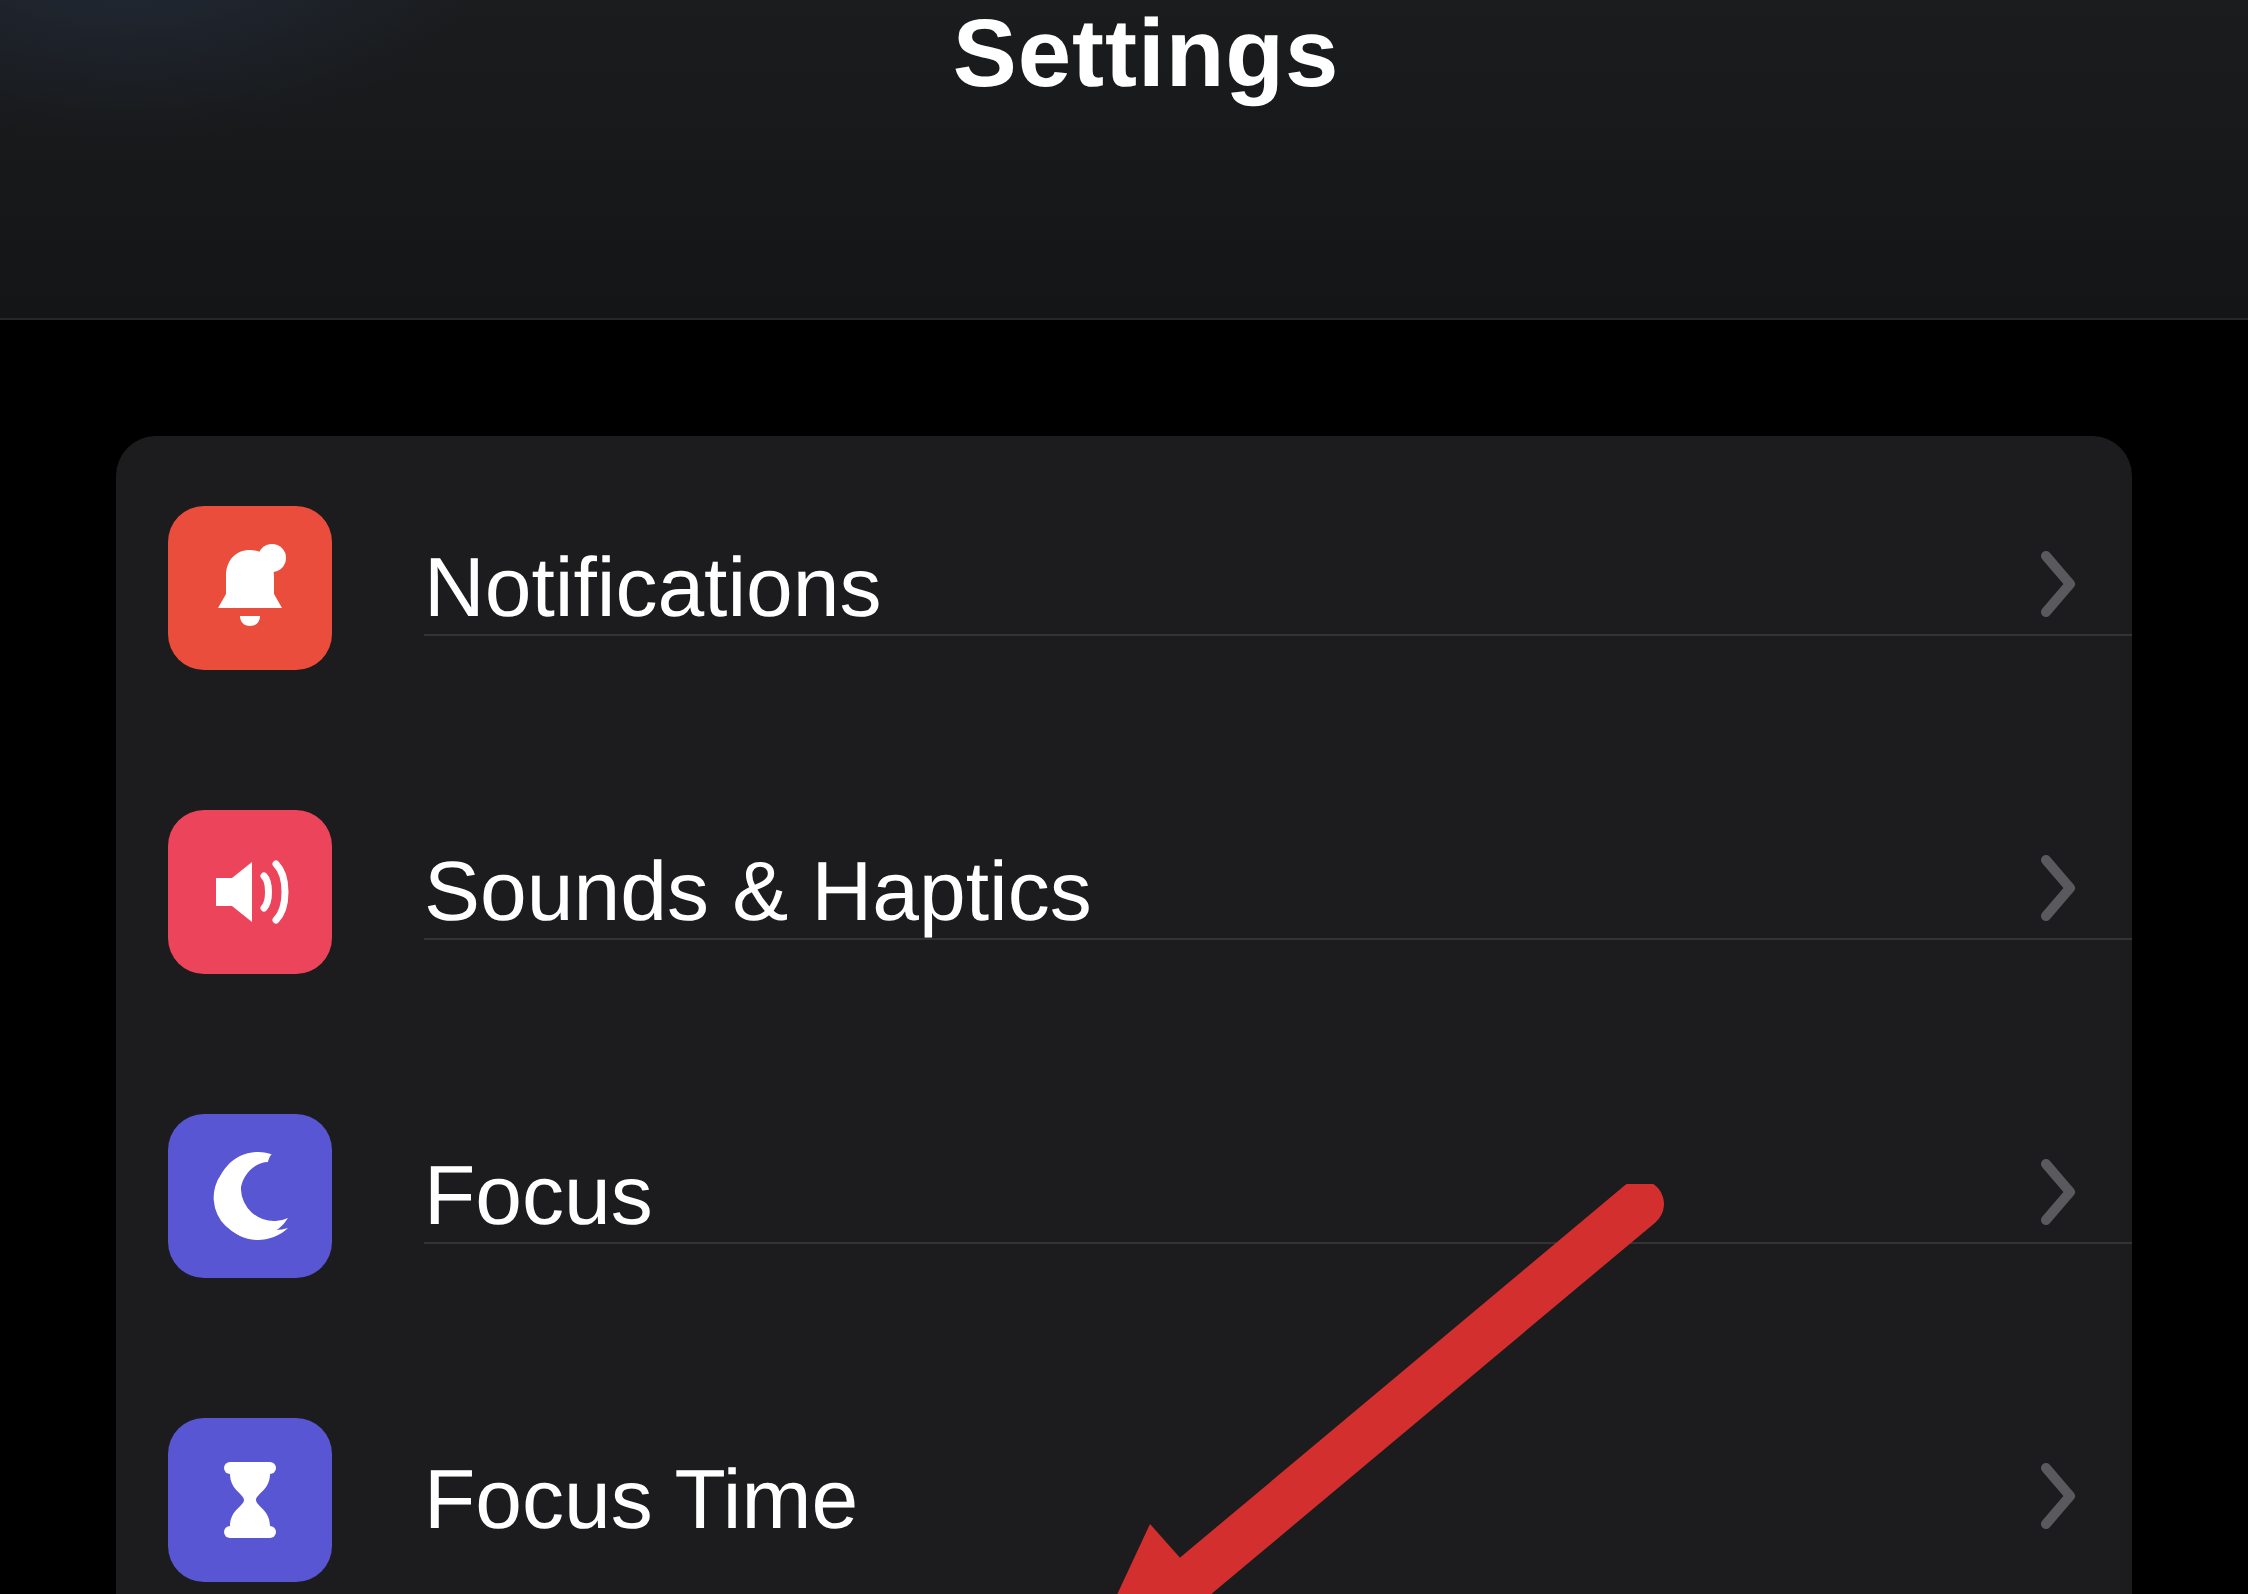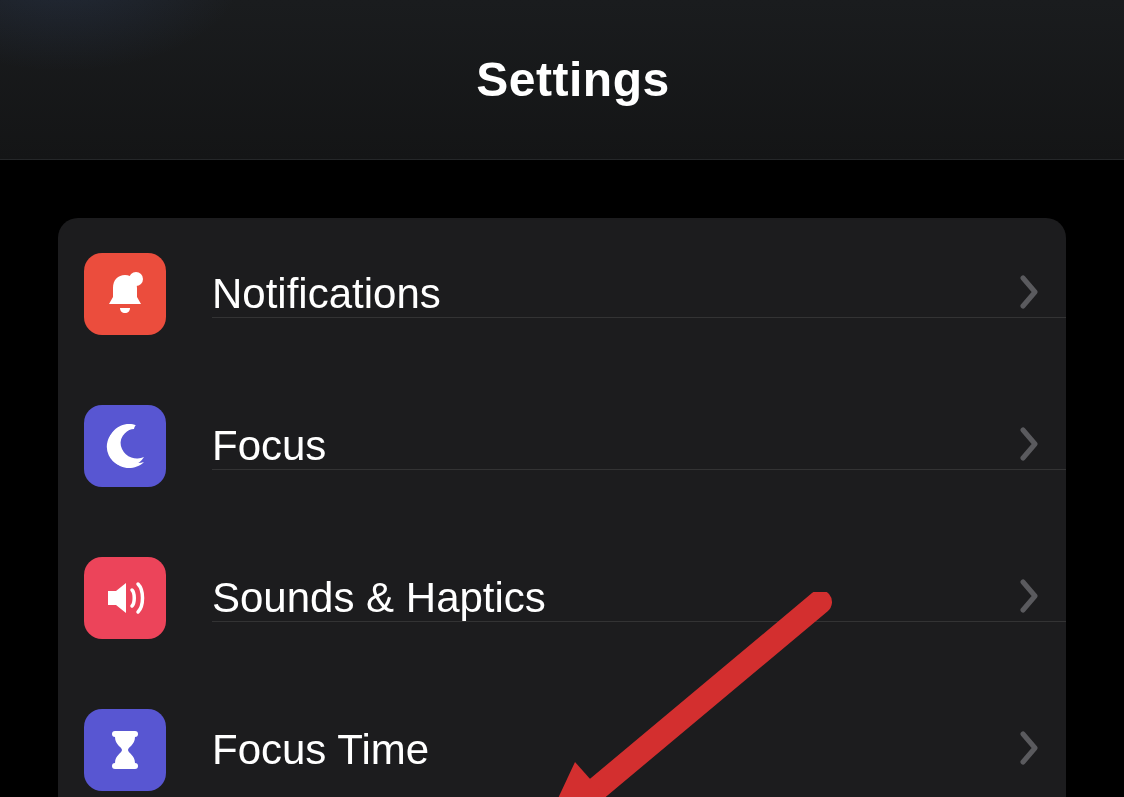--- a/index.html
+++ b/index.html
@@ -13,21 +13,20 @@
       background: #000000;
       font-family: -apple-system, BlinkMacSystemFont, 'Segoe UI', Helvetica, Arial, sans-serif;
       position: relative;
       overflow: hidden;
     }
     .header {
       width: 100%;
       height: 160px;
       background: linear-gradient(180deg, #1a1c1e 0%, #141516 100%);
       display: flex;
-      align-items: center;
       justify-content: center;
       border-bottom: 1px solid rgba(255,255,255,0.05);
       position: relative;
       padding-left: 22px;
     }
     .header-glow {
       position: absolute;
       top: -40px;
       left: -20px;
       width: 280px;
@@ -129,46 +128,46 @@
         <span class="row-label">Notifications</span>
         <span class="chevron">
           <svg width="20" height="34" viewBox="0 0 20 34" fill="none">
             <path d="M3 3 L15 17 L3 31" stroke="#5a5a5e" stroke-width="5" stroke-linecap="round" stroke-linejoin="round"></path>
           </svg>
         </span>
       </div>
     </div>
 
     <div class="settings-row">
-      <div class="icon-box icon-focus">
-        <svg width="50" height="50" viewBox="0 0 50 50" fill="none">
-          <path d="M32 8 C26 8 18 14 18 25 C18 36 26 42 36 42 C38 42 40 41.5 42 41 C38 45 32 47 27 47 C15 47 6 37 6 25 C6 13 15 3 27 3 C30 3 32 3.5 34 4.3 C33 4.1 32 8 32 8 Z" fill="white" transform="translate(2,0)"></path>
-          <path d="M30 6 A20 20 0 1 0 44 36 A16 16 0 0 1 30 6 Z" fill="white"></path>
-        </svg>
-      </div>
-      <div class="row-content">
-        <span class="row-label">Focus</span>
-        <span class="chevron">
-          <svg width="20" height="34" viewBox="0 0 20 34" fill="none">
-            <path d="M3 3 L15 17 L3 31" stroke="#5a5a5e" stroke-width="5" stroke-linecap="round" stroke-linejoin="round"></path>
-          </svg>
-        </span>
-      </div>
-    </div>
-
-    <div class="settings-row">
       <div class="icon-box icon-sounds">
         <svg width="54" height="54" viewBox="0 0 54 54" fill="none">
           <path d="M10 20 L10 34 L18 34 L28 42 L28 12 L18 20 Z" fill="white"></path>
           <path d="M34 19 C37 22 37 32 34 35" stroke="white" stroke-width="3.5" stroke-linecap="round" fill="none"></path>
           <path d="M40 13 C46 19 46 35 40 41" stroke="white" stroke-width="3.5" stroke-linecap="round" fill="none"></path>
         </svg>
       </div>
       <div class="row-content">
         <span class="row-label">Sounds &amp; Haptics</span>
+        <span class="chevron">
+          <svg width="20" height="34" viewBox="0 0 20 34" fill="none">
+            <path d="M3 3 L15 17 L3 31" stroke="#5a5a5e" stroke-width="5" stroke-linecap="round" stroke-linejoin="round"></path>
+          </svg>
+        </span>
+      </div>
+    </div>
+
+    <div class="settings-row">
+      <div class="icon-box icon-focus">
+        <svg width="50" height="50" viewBox="0 0 50 50" fill="none">
+          <path d="M32 8 C26 8 18 14 18 25 C18 36 26 42 36 42 C38 42 40 41.5 42 41 C38 45 32 47 27 47 C15 47 6 37 6 25 C6 13 15 3 27 3 C30 3 32 3.5 34 4.3 C33 4.1 32 8 32 8 Z" fill="white" transform="translate(2,0)"></path>
+          <path d="M30 6 A20 20 0 1 0 44 36 A16 16 0 0 1 30 6 Z" fill="white"></path>
+        </svg>
+      </div>
+      <div class="row-content">
+        <span class="row-label">Focus</span>
         <span class="chevron">
           <svg width="20" height="34" viewBox="0 0 20 34" fill="none">
             <path d="M3 3 L15 17 L3 31" stroke="#5a5a5e" stroke-width="5" stroke-linecap="round" stroke-linejoin="round"></path>
           </svg>
         </span>
       </div>
     </div>
 
     <div class="settings-row">
       <div class="icon-box icon-screentime">

